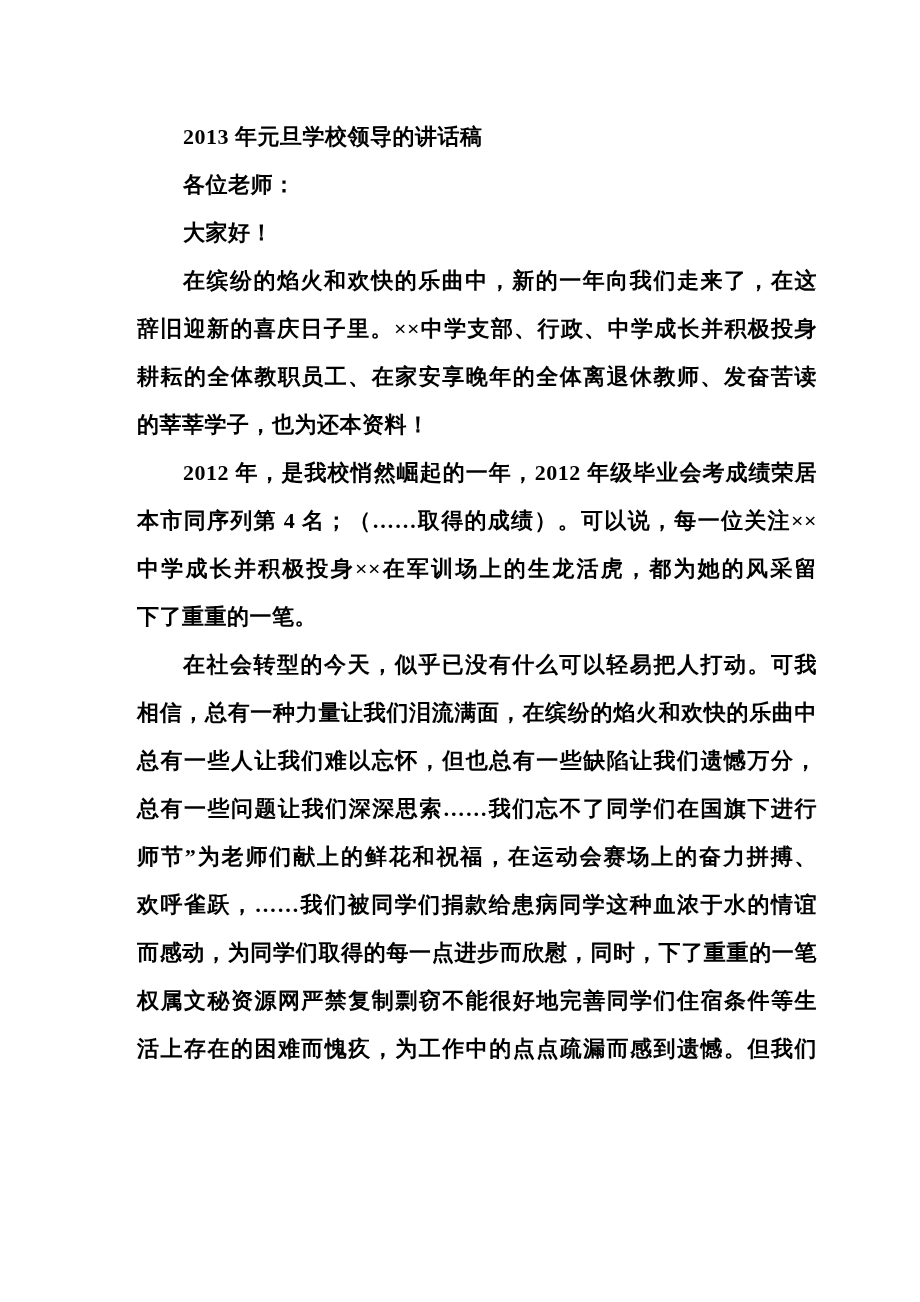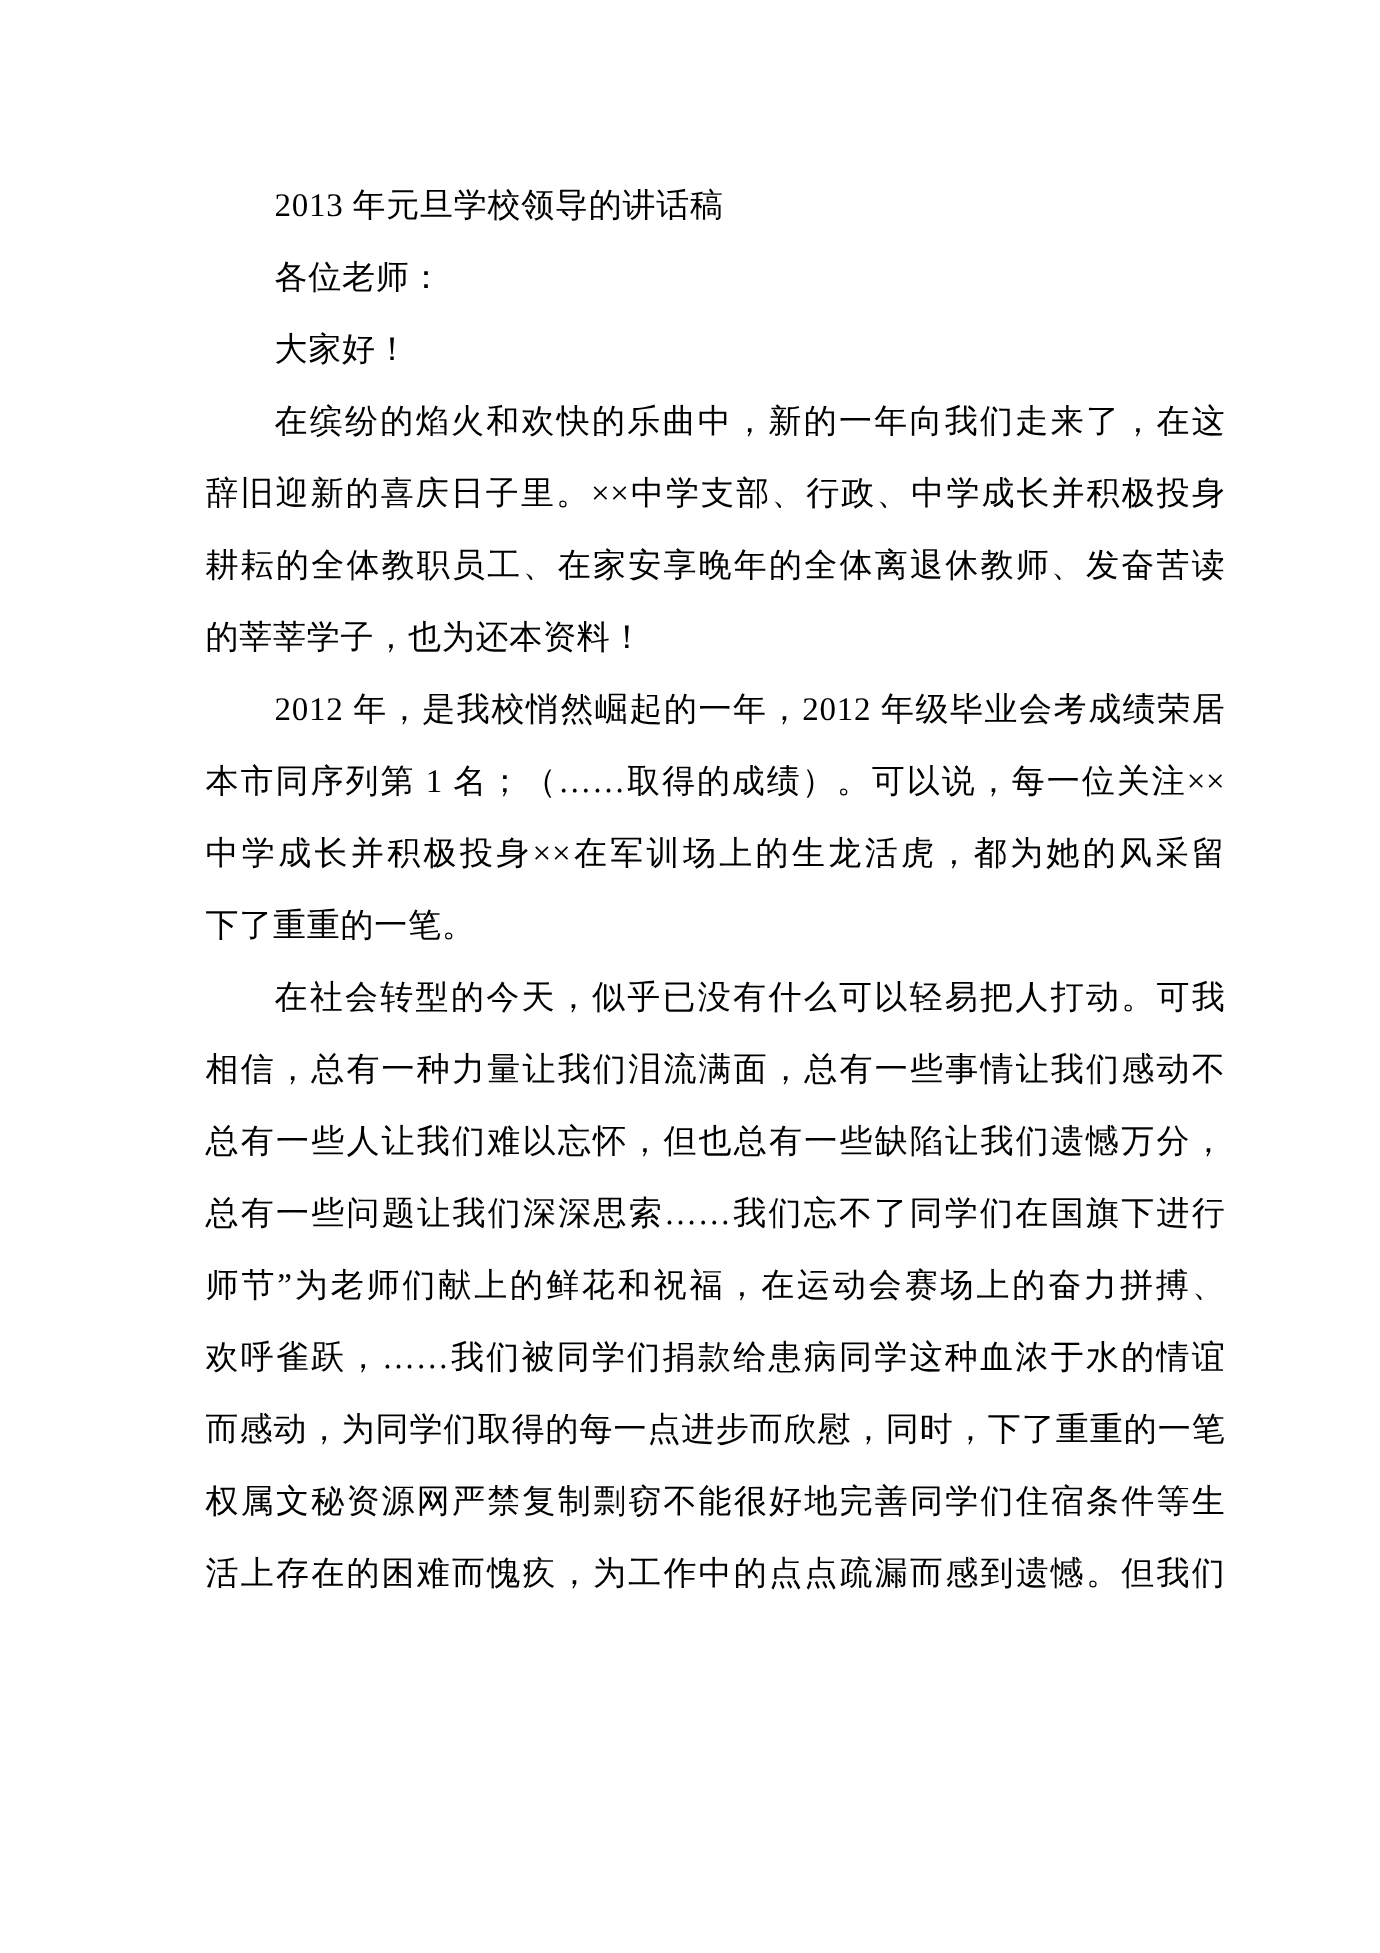--- a/index.html
+++ b/index.html
@@ -16,20 +16,21 @@
   }
   .page {
     box-sizing: border-box;
     width: 920px;
     height: 1302px;
     padding: 113px 103px 0 137px;
     background: #ffffff;
   }
   .textblock {
     width: 680px;
+    font-weight: bold;
   }
   .line {
     height: 48px;
     line-height: 48px;
     font-size: 22px;
     letter-spacing: 0.5px;
     white-space: pre;
     text-align: left;
     color: #000000;
   }
@@ -49,25 +50,25 @@
 <div class="page">
   <div class="textblock">
     <div class="line indent">2013 年元旦学校领导的讲话稿</div>
     <div class="line indent">各位老师：</div>
     <div class="line indent">大家好！</div>
     <div class="line indent justify">在缤纷的焰火和欢快的乐曲中，新的一年向我们走来了，在这</div>
     <div class="line justify">辞旧迎新的喜庆日子里。××中学支部、行政、中学成长并积极投身</div>
     <div class="line justify">耕耘的全体教职员工、在家安享晚年的全体离退休教师、发奋苦读</div>
     <div class="line">的莘莘学子，也为还本资料！</div>
     <div class="line indent justify">2012 年，是我校悄然崛起的一年，2012 年级毕业会考成绩荣居</div>
-    <div class="line justify">本市同序列第 1 名；（……取得的成绩）。可以说，每一位关注××</div>
+    <div class="line justify">本市同序列第 4 名；（……取得的成绩）。可以说，每一位关注××</div>
     <div class="line justify">中学成长并积极投身××在军训场上的生龙活虎，都为她的风采留</div>
     <div class="line">下了重重的一笔。</div>
     <div class="line indent justify">在社会转型的今天，似乎已没有什么可以轻易把人打动。可我</div>
-    <div class="line justify">相信，总有一种力量让我们泪流满面，总有一些事情让我们感动不</div>
+    <div class="line justify">相信，总有一种力量让我们泪流满面，在缤纷的焰火和欢快的乐曲中</div>
     <div class="line justify">总有一些人让我们难以忘怀，但也总有一些缺陷让我们遗憾万分，</div>
     <div class="line justify">总有一些问题让我们深深思索……我们忘不了同学们在国旗下进行</div>
     <div class="line justify">师节”为老师们献上的鲜花和祝福，在运动会赛场上的奋力拼搏、</div>
     <div class="line justify">欢呼雀跃，……我们被同学们捐款给患病同学这种血浓于水的情谊</div>
     <div class="line justify">而感动，为同学们取得的每一点进步而欣慰，同时，下了重重的一笔</div>
     <div class="line justify">权属文秘资源网严禁复制剽窃不能很好地完善同学们住宿条件等生</div>
     <div class="line justify">活上存在的困难而愧疚，为工作中的点点疏漏而感到遗憾。但我们</div>
   </div>
 </div>
 

